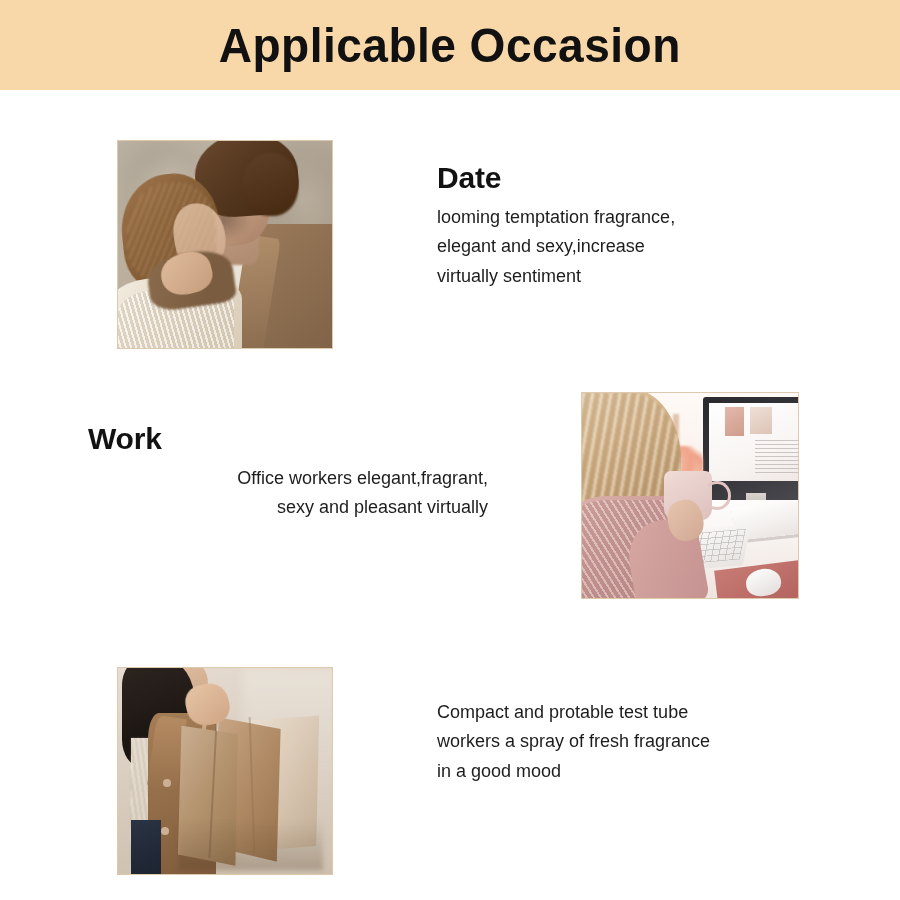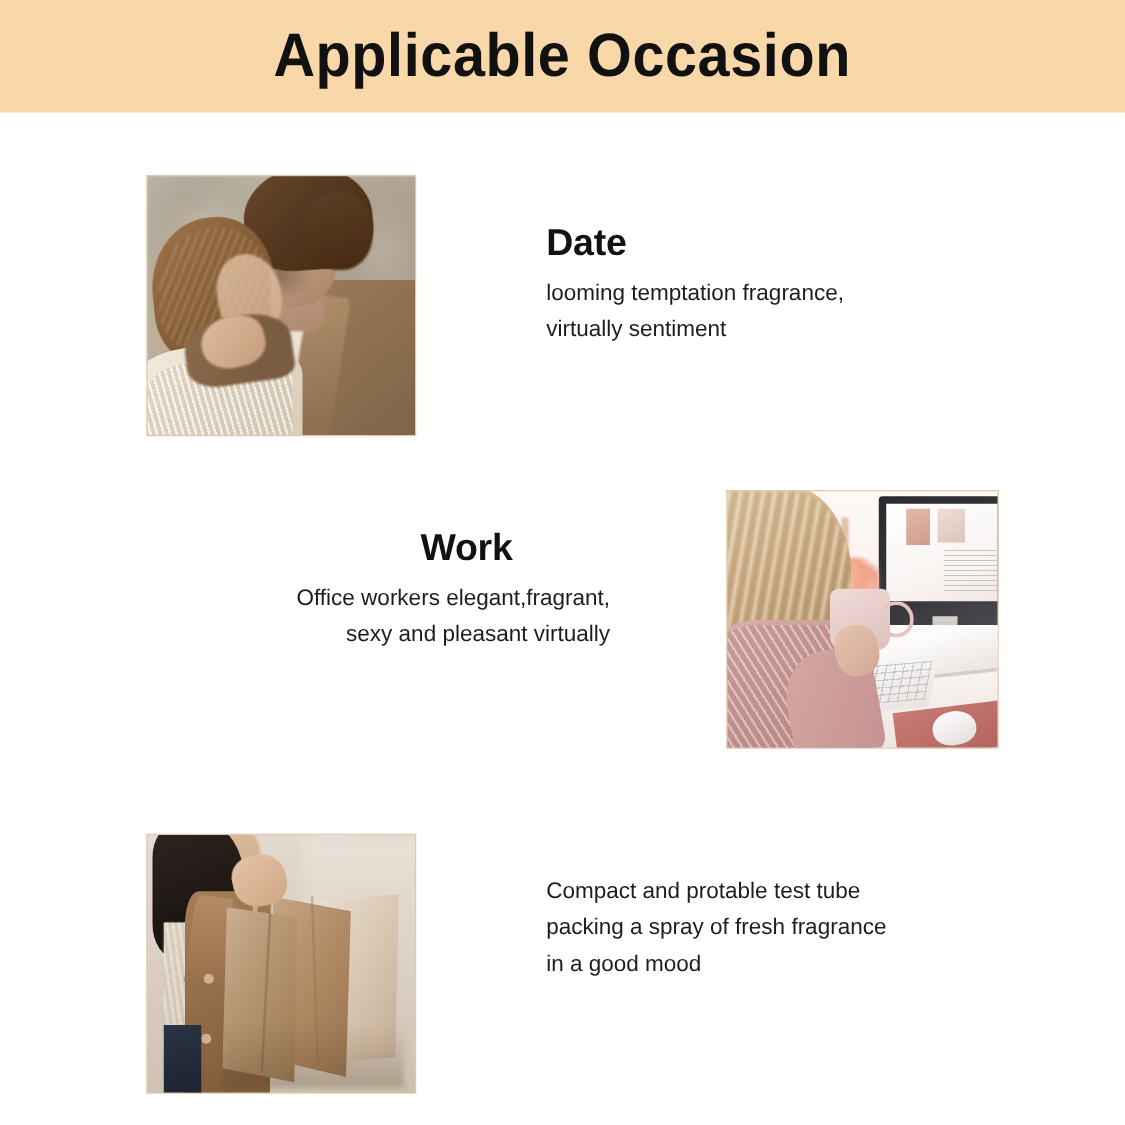--- a/index.html
+++ b/index.html
@@ -442,23 +442,23 @@
   }
   .block-body {
     font-size: 18px;
     color: #1d1d1d;
     line-height: 1.63;
     margin: 0;
     font-weight: 400;
   }
   .block-body span { display: block; }
 
-  #block-date { left: 437px; top: 161px; width: 400px; text-align: left; margin-top: 17px; }
+  #block-date { left: 437px; top: 161px; width: 400px; text-align: left; }
   #block-work { left: 88px;  top: 422px; width: 400px; text-align: right; }
-  #block-work .block-title { text-align: right; padding-right: 78px; }
+  #block-work .block-title { text-align: left; padding-right: 78px; }
   #block-shopping { left: 437px; top: 698px; width: 400px; text-align: left; }
 </style>
 </head>
 <body>
 
 <div id="header-band">
   <div id="header-title">Applicable Occasion</div>
 </div>
 
 <div class="photo" id="photo-couple">
@@ -479,20 +479,21 @@
   <div class="layer woman-sweater"></div>
   <div class="layer woman-sweater-rib"></div>
   <div class="layer man-arm"></div>
   <div class="layer man-hand"></div>
 </div>
 
 <div class="block" id="block-date">
   <h2 class="block-title">Date</h2>
   <p class="block-body">
     <span>looming temptation fragrance,</span>
+    <span>elegant and sexy,increase</span>
     <span>virtually sentiment</span>
   </p>
 </div>
 
 <div class="block" id="block-work">
   <h2 class="block-title">Work</h2>
   <p class="block-body">
     <span>Office workers elegant,fragrant,</span>
     <span>sexy and pleasant virtually</span>
   </p>
@@ -544,16 +545,16 @@
   <div class="layer bag-1"></div>
   <div class="layer bag-fold-1"></div>
   <div class="layer bag-fold-2"></div>
   <div class="layer bag-shadow"></div>
   <div class="layer shop-hand"></div>
 </div>
 
 <div class="block" id="block-shopping">
   <p class="block-body">
     <span>Compact and protable test tube</span>
-    <span>packing a spray of fresh fragrance</span>
+    <span>workers a spray of fresh fragrance</span>
     <span>in a good mood</span>
   </p>
 </div>
 
 </body></html>

